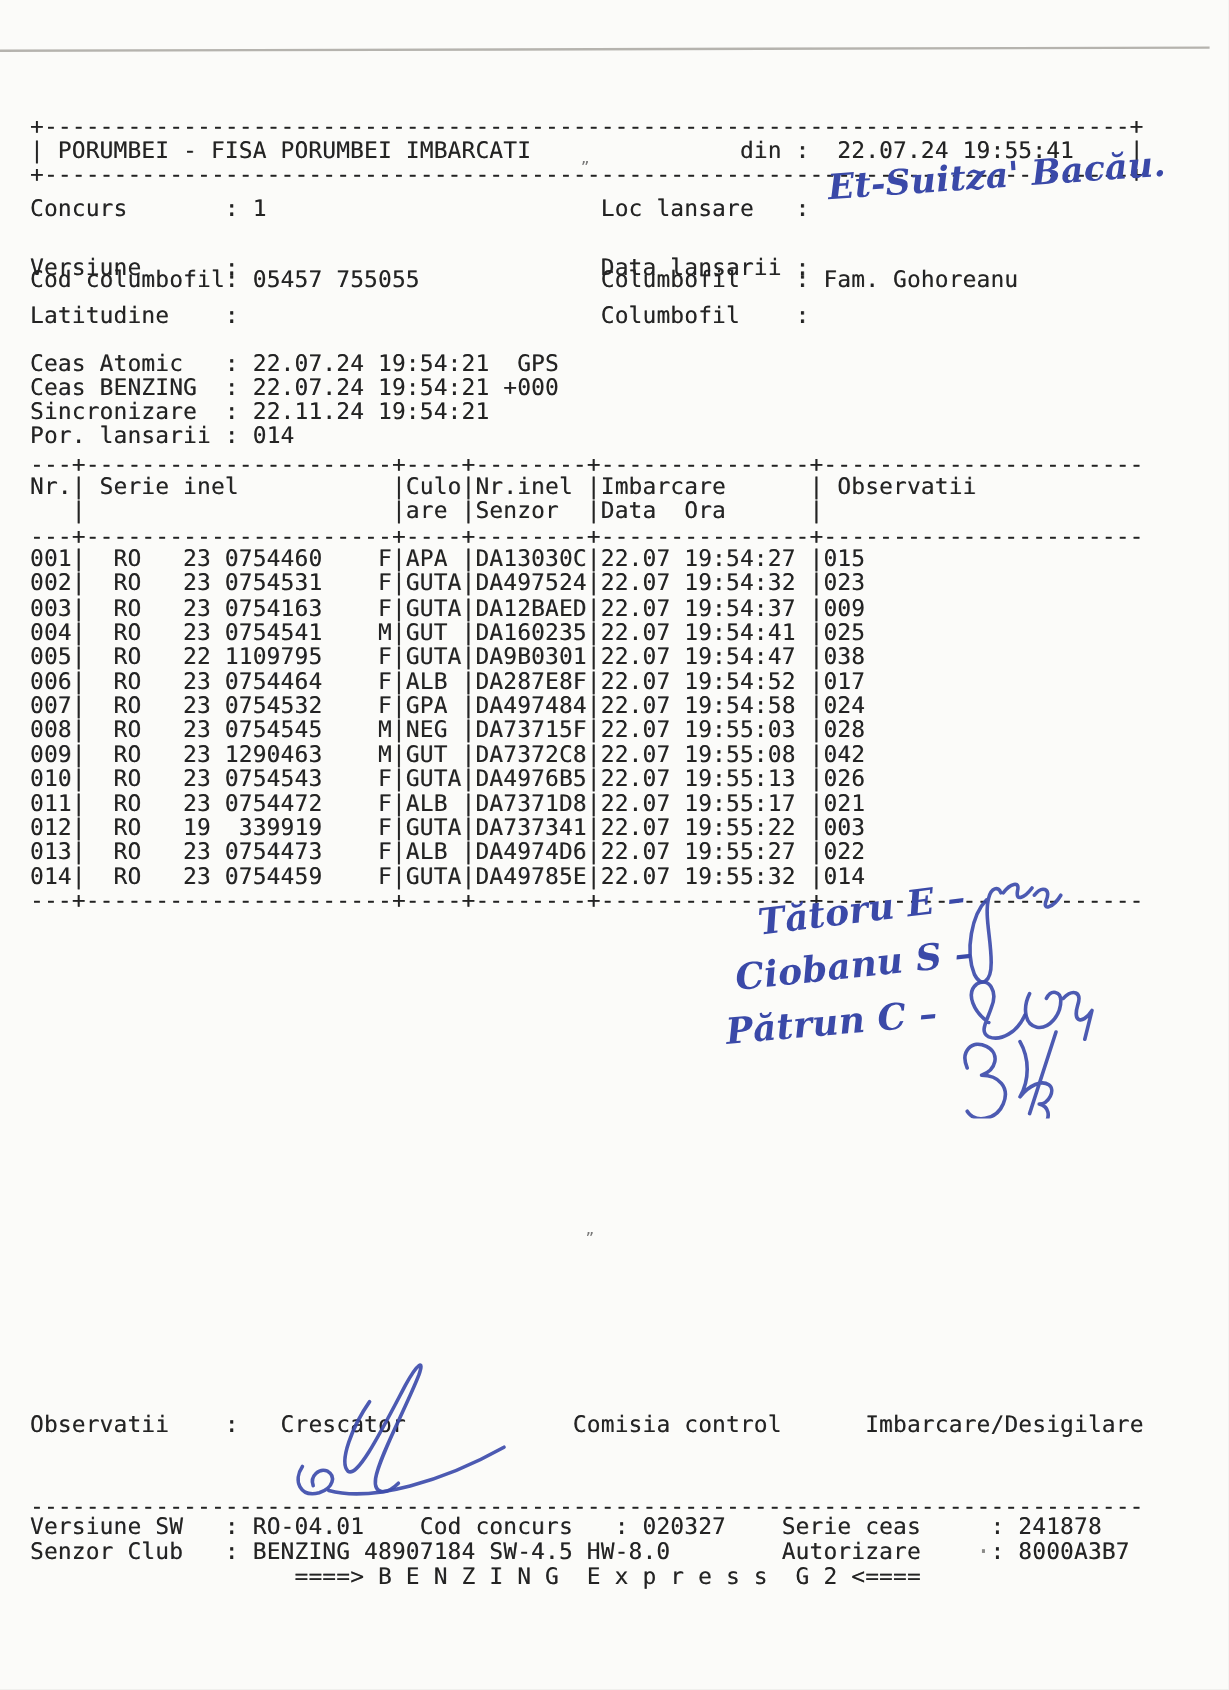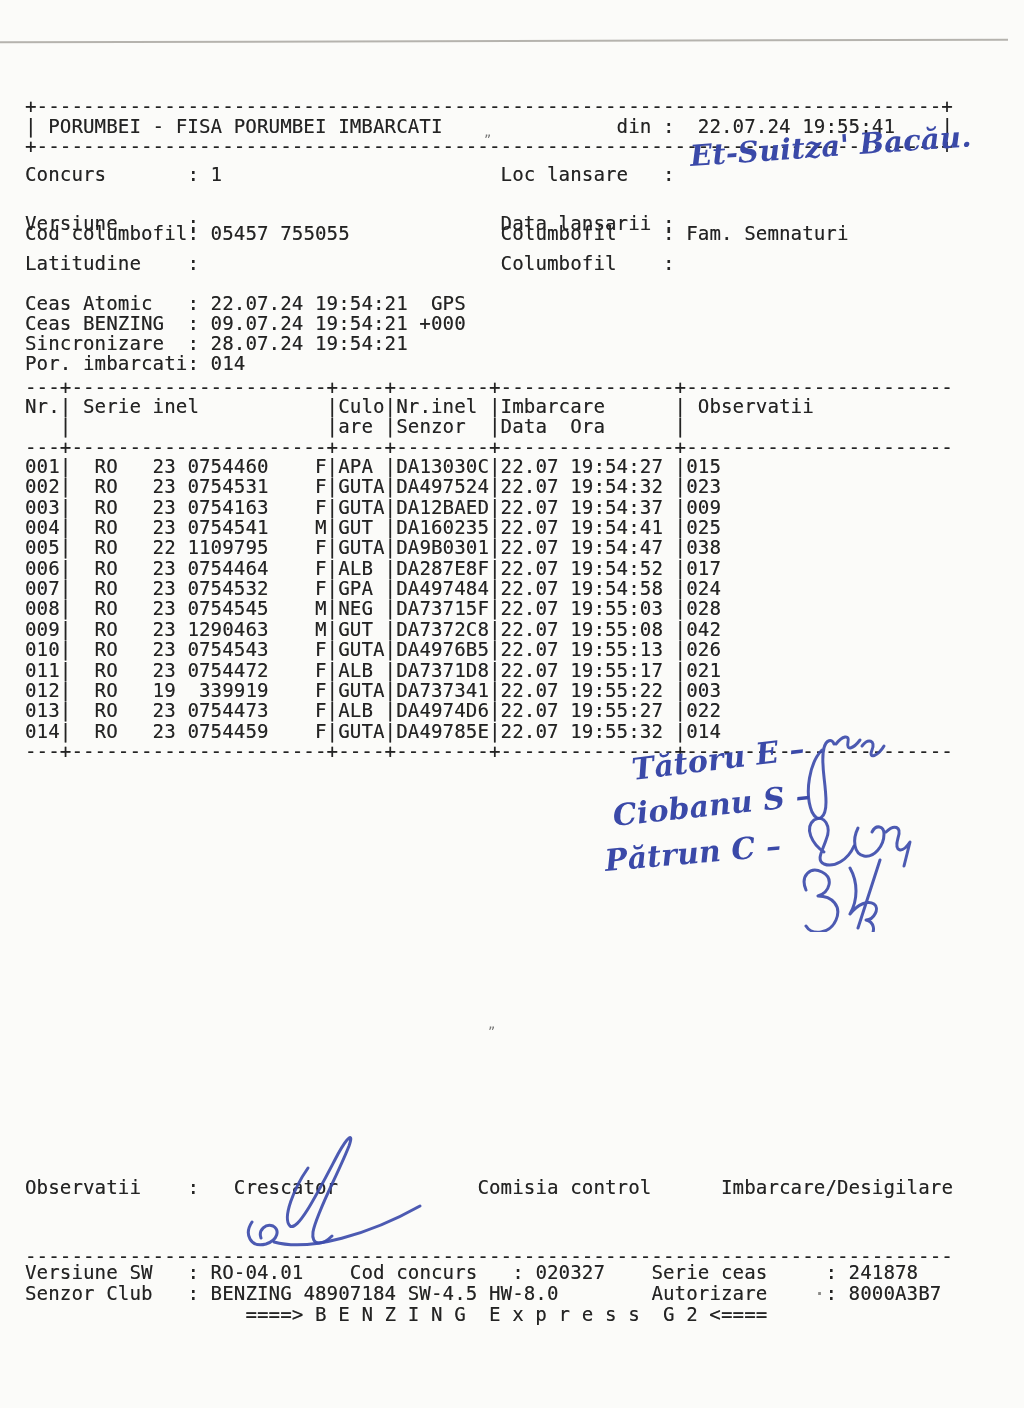--- a/index.html
+++ b/index.html
@@ -60,46 +60,46 @@
     <span class="cs" style="--c:14">:</span>
     <span class="cs" style="--c:41">Data lansarii</span>
     <span class="cs" style="--c:55">:</span>
   </div>
   <div class="ln" style="top:223px">
     <span class="cs" style="--c:0">Cod columbofil</span>
     <span class="cs" style="--c:14">:</span>
     <span class="cs" style="--c:16">05457 755055</span>
     <span class="cs" style="--c:41">Columbofil</span>
     <span class="cs" style="--c:55">:</span>
-    <span class="cs" style="--c:57">Fam. Semnaturi</span>
+    <span class="cs" style="--c:57">Fam. Gohoreanu</span>
   </div>
   <div class="ln" style="top:253px">
     <span class="cs" style="--c:0">Latitudine</span>
     <span class="cs" style="--c:14">:</span>
     <span class="cs" style="--c:41">Columbofil</span>
     <span class="cs" style="--c:55">:</span>
   </div>
 
   <div class="ln" style="top:293px">
     <span class="cs" style="--c:0">Ceas Atomic</span>
     <span class="cs" style="--c:14">:</span>
     <span class="cs" style="--c:16">22.07.24 19:54:21  GPS</span>
   </div>
   <div class="ln" style="top:313px">
     <span class="cs" style="--c:0">Ceas BENZING</span>
     <span class="cs" style="--c:14">:</span>
-    <span class="cs" style="--c:16">09.07.24 19:54:21 +000</span>
+    <span class="cs" style="--c:16">22.07.24 19:54:21 +000</span>
   </div>
   <div class="ln" style="top:333px">
     <span class="cs" style="--c:0">Sincronizare</span>
     <span class="cs" style="--c:14">:</span>
-    <span class="cs" style="--c:16">28.07.24 19:54:21</span>
+    <span class="cs" style="--c:16">22.11.24 19:54:21</span>
   </div>
   <div class="ln" style="top:353px">
-    <span class="cs" style="--c:0">Por. imbarcati</span>
+    <span class="cs" style="--c:0">Por. lansarii</span>
     <span class="cs" style="--c:14">:</span>
     <span class="cs" style="--c:16">014</span>
   </div>
 
   <div class="ln" style="top:377px">---+----------------------+----+--------+---------------+-----------------------</div>
   <div class="ln" style="top:396px">
     <span class="cs" style="--c:0">Nr.</span>
     <span class="cs" style="--c:3">|</span>
     <span class="cs" style="--c:5">Serie inel</span>
     <span class="cs" style="--c:26">|</span>

